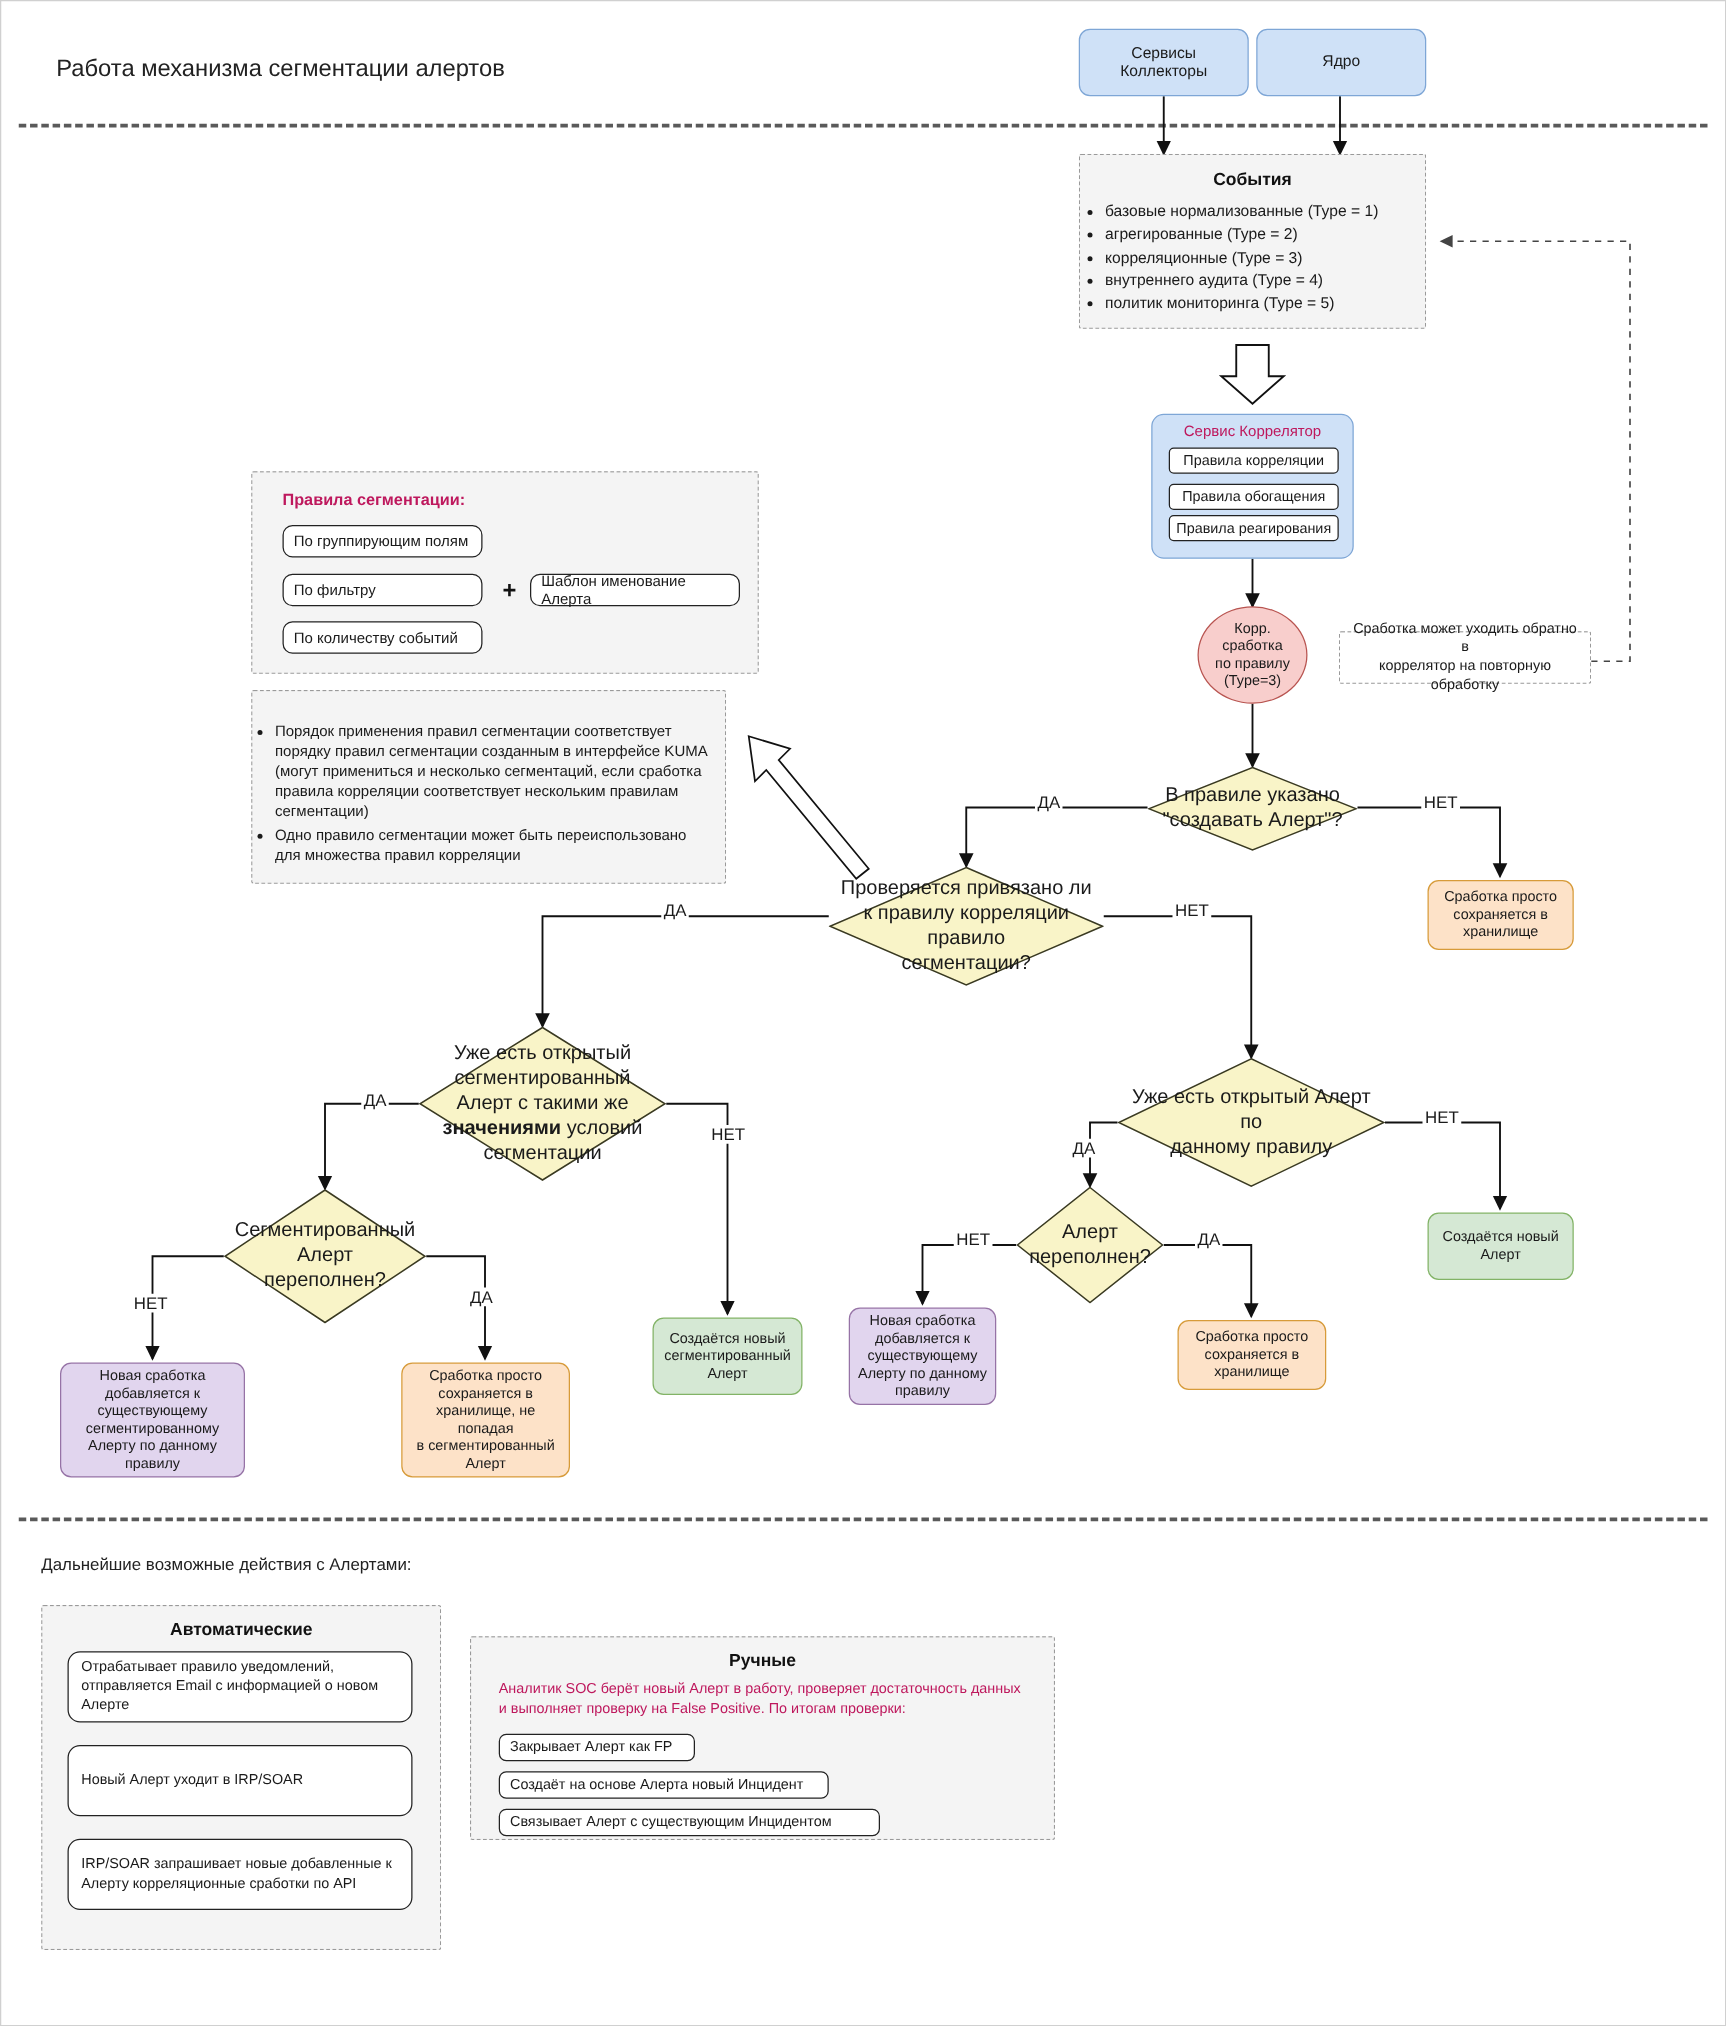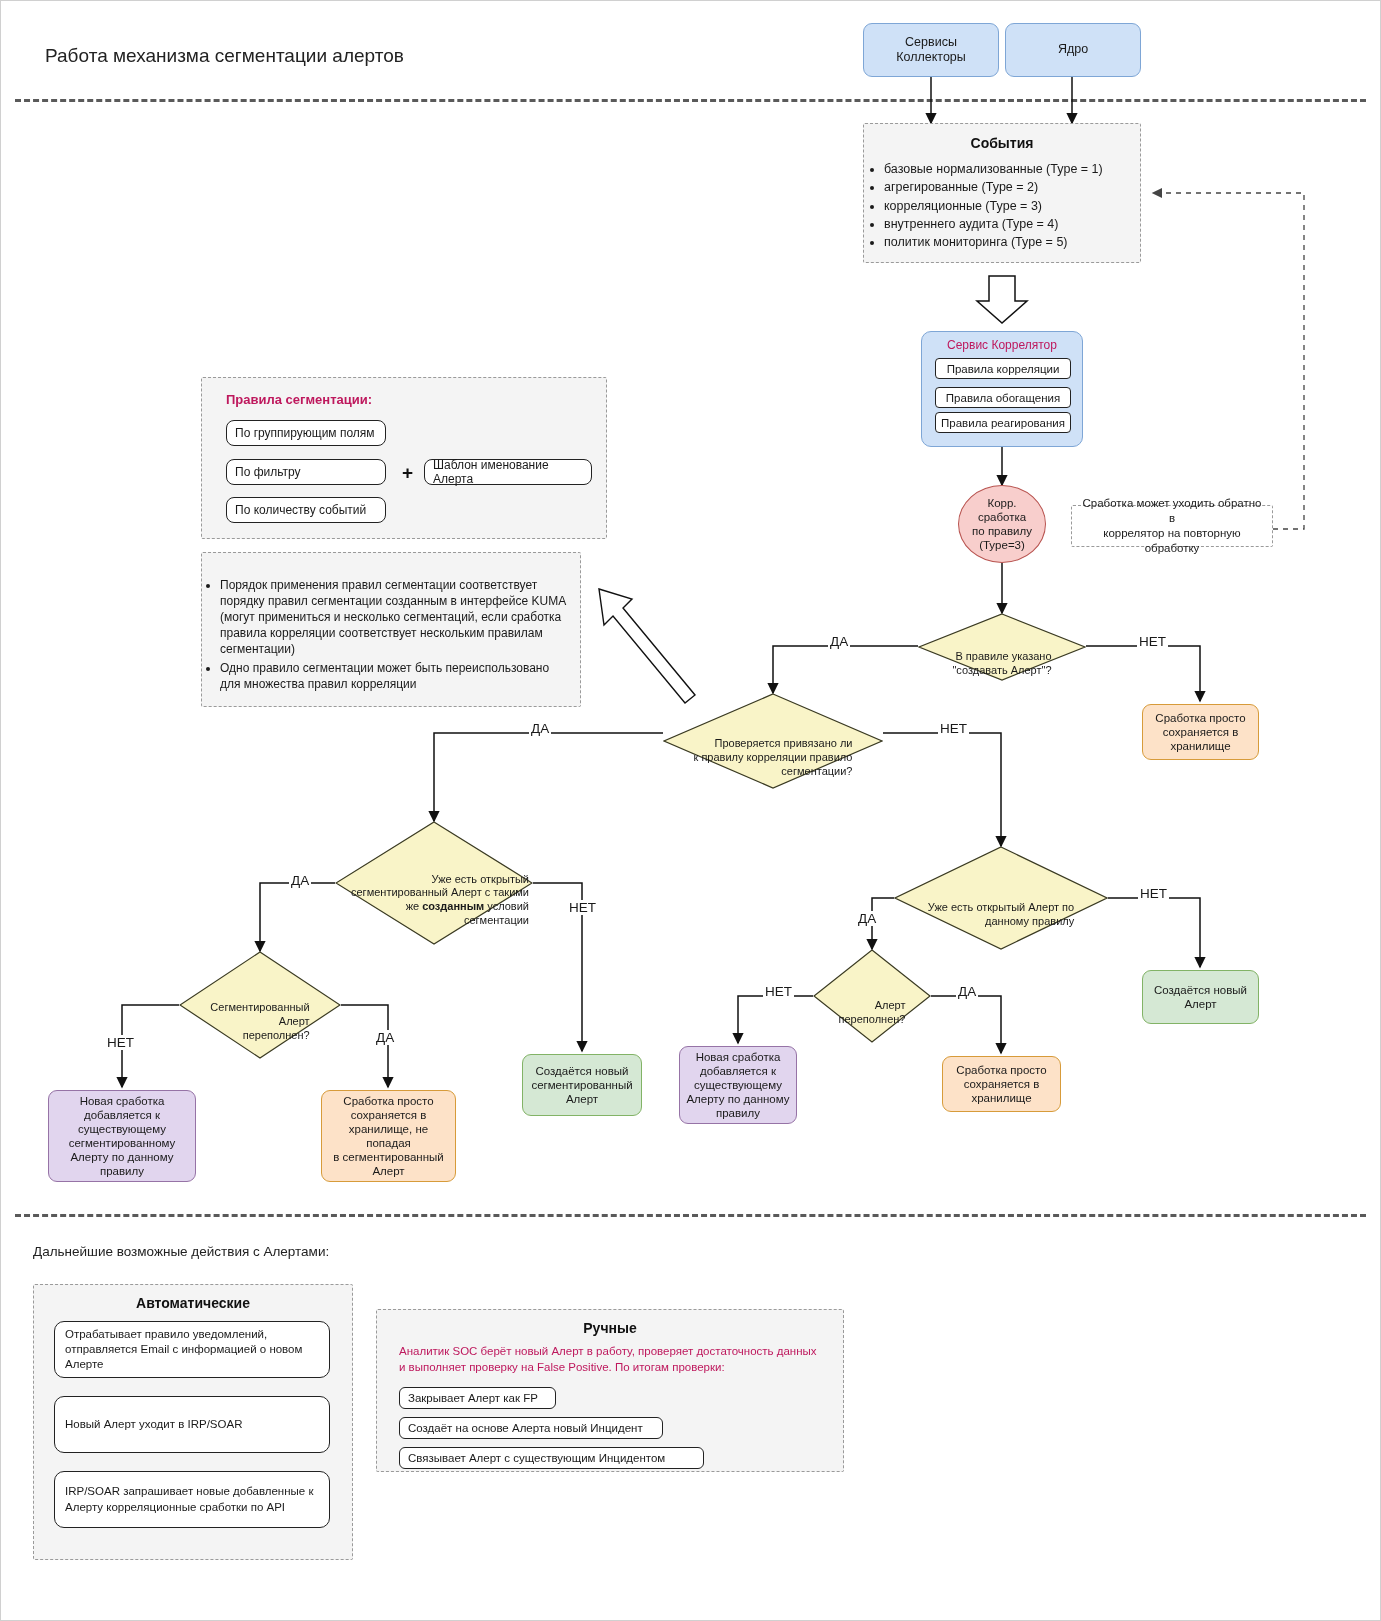--- a/index.html
+++ b/index.html
@@ -20,23 +20,23 @@
   .purple{background:#e1d5ee;border:1.4px solid #9673a6;}
   .red-circle{background:#f8cecc;border:1.4px solid #b85450;border-radius:50%;}
   .plain{background:#ffffff;border:1.3px solid #222;border-radius:8px;}
   .dashgroup{background:#f4f4f4;border:1.5px dashed #9a9a9a;border-radius:2px;}
   .note{background:#ffffff;border:1.2px dashed #9a9a9a;border-radius:2px;
         font-size:11.5px;line-height:1.3;}
 
   
   .diamond-wrap{position:absolute;}
   .diamond-wrap svg{position:absolute;left:0;top:0;}
-  .diamond-label{position:absolute;left:0;top:17px;width:100%;height:100%;
-      display:flex;align-items:center;justify-content:center;text-align:right;
-      font-size:11px;line-height:1.25;white-space:pre-line;padding:0 8px;
+  .diamond-label{position:absolute;left:0;top:0;width:100%;height:100%;
+      display:flex;align-items:center;justify-content:center;text-align:center;
+      font-size:16px;line-height:1.25;white-space:pre-line;padding:0 8px;
       box-sizing:border-box;}
 
   .title{position:absolute;font-size:19px;color:#222;}
   .seclabel{position:absolute;font-size:13.5px;color:#222;}
   .grouptitle{position:absolute;font-size:14px;font-weight:bold;color:#111;
       width:100%;text-align:center;left:0;}
   .boxlabel{position:absolute;font-size:12px;color:#be185d;line-height:1.32;}
 
   ul.evlist{margin:0;padding-left:20px;font-size:12.5px;line-height:1.46;color:#1a1a1a;}
   ul.evlist li{margin:0;}
@@ -177,21 +177,21 @@
 сегментации?</div>
   </div>
 
   <div class="diamond-wrap" style="left:334px;top:820px;width:198px;height:124px;">
     <svg width="198" height="124" viewBox="0 0 198 124">
         <polygon points="99,1 197,62 99,123 1,62" fill="#f9f4c8" stroke="#3a3a22" stroke-width="1.2"></polygon>
       </svg>
     <div class="diamond-label" style="padding:0 4px;white-space:normal;">
       <span><span>Уже есть открытый
 сегментированный Алерт с
-такими же </span><b>созданным</b><span> условий
+такими же </span><b>значениями</b><span> условий
 сегментации</span></span>
     </div>
   </div>
 
   <div class="diamond-wrap" style="left:178px;top:950px;width:162px;height:108px;">
     <svg width="162" height="108" viewBox="0 0 162 108">
         <polygon points="81,1 161,54 81,107 1,54" fill="#f9f4c8" stroke="#3a3a22" stroke-width="1.2"></polygon>
       </svg>
     <div class="diamond-label">Сегментированный
 Алерт

